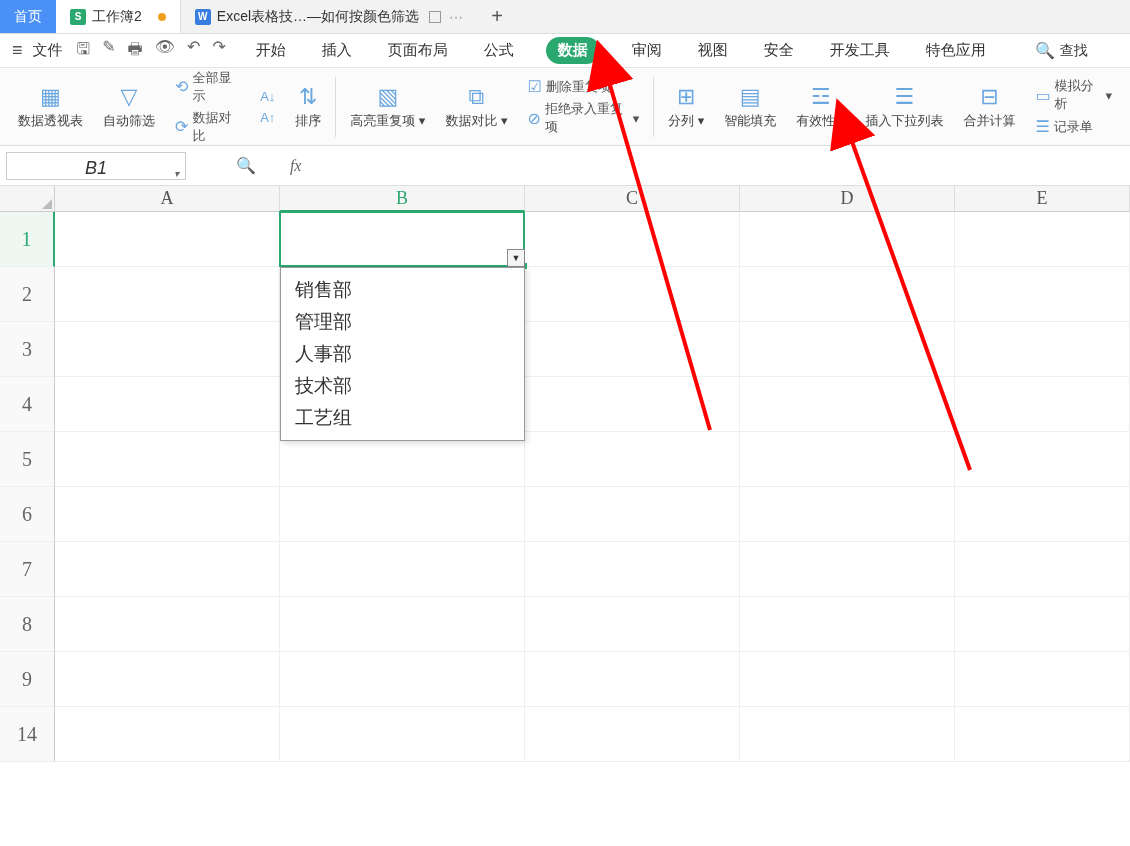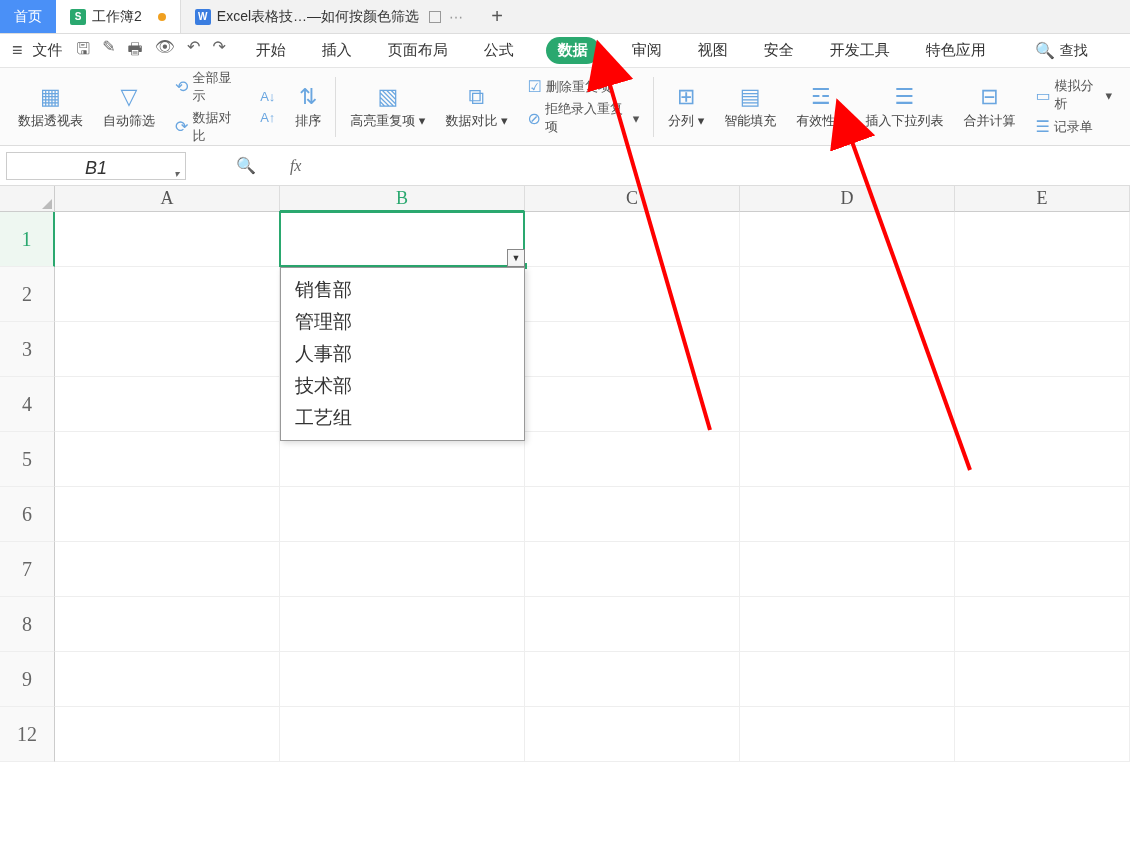--- a/index.html
+++ b/index.html
@@ -225,21 +225,21 @@
     <div class="rownums" id="rownums">
         <div class="rownum sel">1</div>
         <div class="rownum">2</div>
         <div class="rownum">3</div>
         <div class="rownum">4</div>
         <div class="rownum">5</div>
         <div class="rownum">6</div>
         <div class="rownum">7</div>
         <div class="rownum">8</div>
         <div class="rownum">9</div>
-        <div class="rownum">12</div>
+        <div class="rownum">14</div>
       </div>
     <div class="cells" id="cells">
         <div class="cellrow">
           <div class="cell" style="width: 225px;"></div>
           <div class="cell" style="width: 245px;"></div>
           <div class="cell" style="width: 215px;"></div>
           <div class="cell" style="width: 215px;"></div>
           <div class="cell" style="width: 175px;"></div>
         </div>
         <div class="cellrow">

